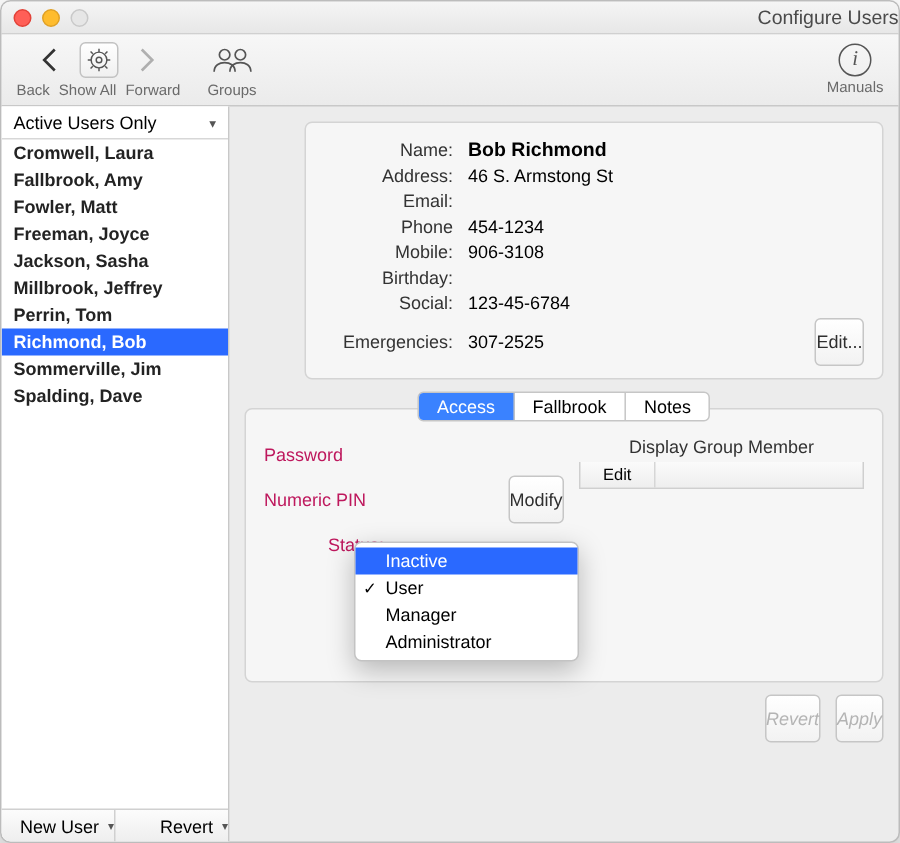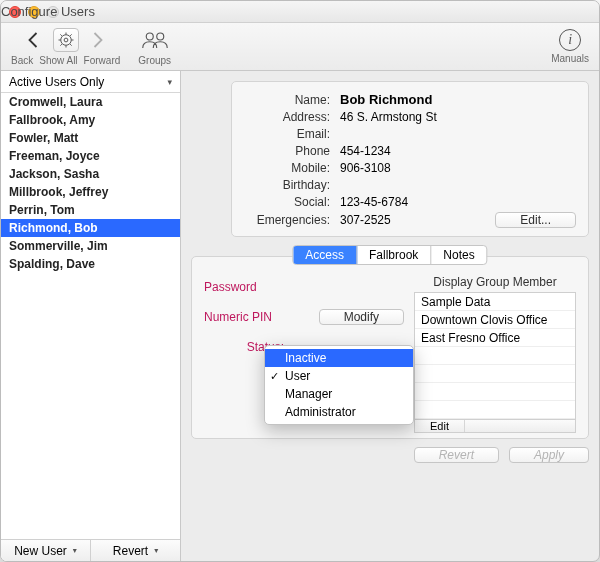--- a/index.html
+++ b/index.html
@@ -10,57 +10,57 @@
     box-shadow: 0 15px 40px rgba(0,0,0,.35);
     overflow: hidden; position: relative;
   }
   
   .titlebar { height: 22px; position: relative; background: linear-gradient(#f5f5f5,#e7e7e7); border-bottom:1px solid #d0d0d0;}
   .traffic { position:absolute; left:8px; top:5px; display:flex; gap:7px;}
   .dot{width:12px;height:12px;border-radius:50%;}
   .dot.red{background:#ff5f57;border:1px solid #e24238;}
   .dot.yel{background:#febc2e;border:1px solid #e0a126;}
   .dot.grn{background:#e6e6e6;border:1px solid #c9c9c9;}
-  .title{position:absolute;left:0;right:0;text-align:left;font-size:13px;color:#4a4a4a;line-height:22px;}
+  .title{position:absolute;left:0;right:0;text-align:right;font-size:13px;color:#4a4a4a;line-height:22px;}
   
   .toolbar{height:48px;background:linear-gradient(#f7f7f7,#ebebeb);border-bottom:1px solid #c8c8c8;display:flex;align-items:center;padding:0 10px;position:relative;}
   .tb-group{display:flex;flex-direction:column;align-items:center;margin-right:18px;}
   .tb-row{display:flex;gap:10px;align-items:center;height:26px;}
   .tb-label{font-size:10px;color:#6a6a6a;margin-top:2px;}
   .nav-arrow{width:18px;height:22px;display:flex;align-items:center;justify-content:center;color:#333;}
   .nav-arrow.disabled svg{opacity:.35;}
   .nav-arrow svg{width:11px;height:16px;}
   .home-btn{width:26px;height:24px;border:1px solid #c2c2c2;border-radius:4px;background:linear-gradient(#fff,#f0f0f0);display:flex;align-items:center;justify-content:center;}
   .home-btn svg{width:18px;height:18px;stroke:#555;fill:none;stroke-width:1.3;}
   .groups-ico svg{width:28px;height:20px;stroke:#555;fill:none;stroke-width:1.3;}
   .navlabels{display:flex;gap:6px;font-size:10px;color:#6a6a6a;margin-top:2px;}
   .tb-right{margin-left:auto;display:flex;flex-direction:column;align-items:center;}
   .info-ico{width:22px;height:22px;border:1.5px solid #555;border-radius:50%;display:flex;align-items:center;justify-content:center;font-family:Georgia,serif;font-style:italic;font-size:14px;color:#555;}
   
   .body{position:absolute;top:70px;bottom:0;left:0;right:0;display:flex;}
   
-  .sidebar{width:180px;border-right:1px solid #c8c8c8;background:#fff;display:flex;flex-direction:column;}
+  .sidebar{width:152px;border-right:1px solid #c8c8c8;background:#fff;display:flex;flex-direction:column;}
   .filter{height:22px;border-bottom:1px solid #d7d7d7;font-size:12px;display:flex;align-items:center;padding:0 8px;justify-content:space-between;background:#fff;}
   .filter .caret{font-size:9px;color:#555;}
   .userlist{flex:1;overflow:auto;}
   .userlist .row{height:18px;line-height:18px;font-size:12px;padding:0 8px;color:#232323;font-weight:bold;}
   .userlist .row.sel{background:#2a69ff;color:#fff;font-weight:600;}
   .sb-footer{height:22px;border-top:1px solid #d0d0d0;display:flex;align-items:stretch;font-size:12px;background:linear-gradient(#fcfcfc,#eee);}
-  .sb-footer .btn{flex:1;display:flex;align-items:center;justify-content:center;gap:2px;border-right:1px solid #d0d0d0;}
+  .sb-footer .btn{flex:1;display:flex;align-items:center;justify-content:flex-end;gap:2px;border-right:1px solid #d0d0d0;}
   .sb-footer .btn:last-child{border-right:none;}
   .sb-footer .caret{font-size:8px;color:#555;margin-left:4px;}
   
   .main{flex:1;padding:10px;overflow:hidden;}
   .card{background:#f6f6f6;border:1px solid #d4d4d4;border-radius:5px;padding:10px 12px 8px;margin-bottom:10px;margin-left:40px;}
   .info-grid{display:grid;grid-template-columns:86px 1fr auto;column-gap:10px;row-gap:3px;font-size:12px;align-items:center;}
   .info-grid .lbl{text-align:right;color:#333;}
   .info-grid .val{color:#000;}
   .info-grid .name{font-weight:700;font-size:13px;}
   .editbtn{grid-column:3;align-self:end;}
-  .mac-btn{height:16px;border:1px solid #c6c6c6;border-radius:4px;background:linear-gradient(#ffffff,#f2f2f2);font-size:12px;padding:0 24px;display:inline-flex;align-items:center;color:#2f2f2f;}
+  .mac-btn{height:32px;border:1px solid #c6c6c6;border-radius:4px;background:linear-gradient(#ffffff,#f2f2f2);font-size:12px;padding:0 0;display:inline-flex;align-items:center;color:#2f2f2f;}
   .mac-btn.disabled{color:#b4b4b4;}
   
   .tabs-wrap{position:relative;height:192px;}
   .seg{position:absolute;left:50%;top:-2px;transform:translateX(-50%);display:flex;border:1px solid #c6c6c6;border-radius:4px;overflow:hidden;background:#fff;z-index:2;}
   .seg .seg-item{font-size:12px;padding:2px 12px;border-right:1px solid #c6c6c6;}
   .seg .seg-item:last-child{border-right:none;padding-left:12px;}
   .seg .seg-item.sel{background:#3a82ff;color:#fff;}
   .tabbody{position:absolute;top:9px;left:0;right:0;bottom:0;border:1px solid #d4d4d4;border-radius:5px;background:#f6f6f6;padding:18px 12px 10px;display:flex;gap:10px;}
   .leftcol{width:200px;position:relative;}
   .formrow{display:flex;align-items:center;height:24px;margin-bottom:6px;font-size:12px;}
@@ -227,29 +227,20 @@
                 <div class="opt">
                   <span>Manager</span>
                 </div>
                 <div class="opt">
                   <span>Administrator</span>
                 </div>
               </div>
           </div>
           <div class="rightcol">
             <div class="group-title">Display Group Member</div>
-            <div class="grouplist" id="grouplist">
-                <div class="grow">Sample Data</div>
-                <div class="grow">Downtown Clovis Office</div>
-                <div class="grow">East Fresno Office</div>
-                <div class="grow empty"></div>
-                <div class="grow empty"></div>
-                <div class="grow empty"></div>
-                <div class="grow empty"></div>
-              </div>
             <div class="group-footer">
               <div class="gbtn">Edit</div>
               <div style="flex:1"></div>
             </div>
           </div>
         </div>
       </div>
 
       <div class="bottombar">
         <span class="mac-btn disabled">Revert</span>

